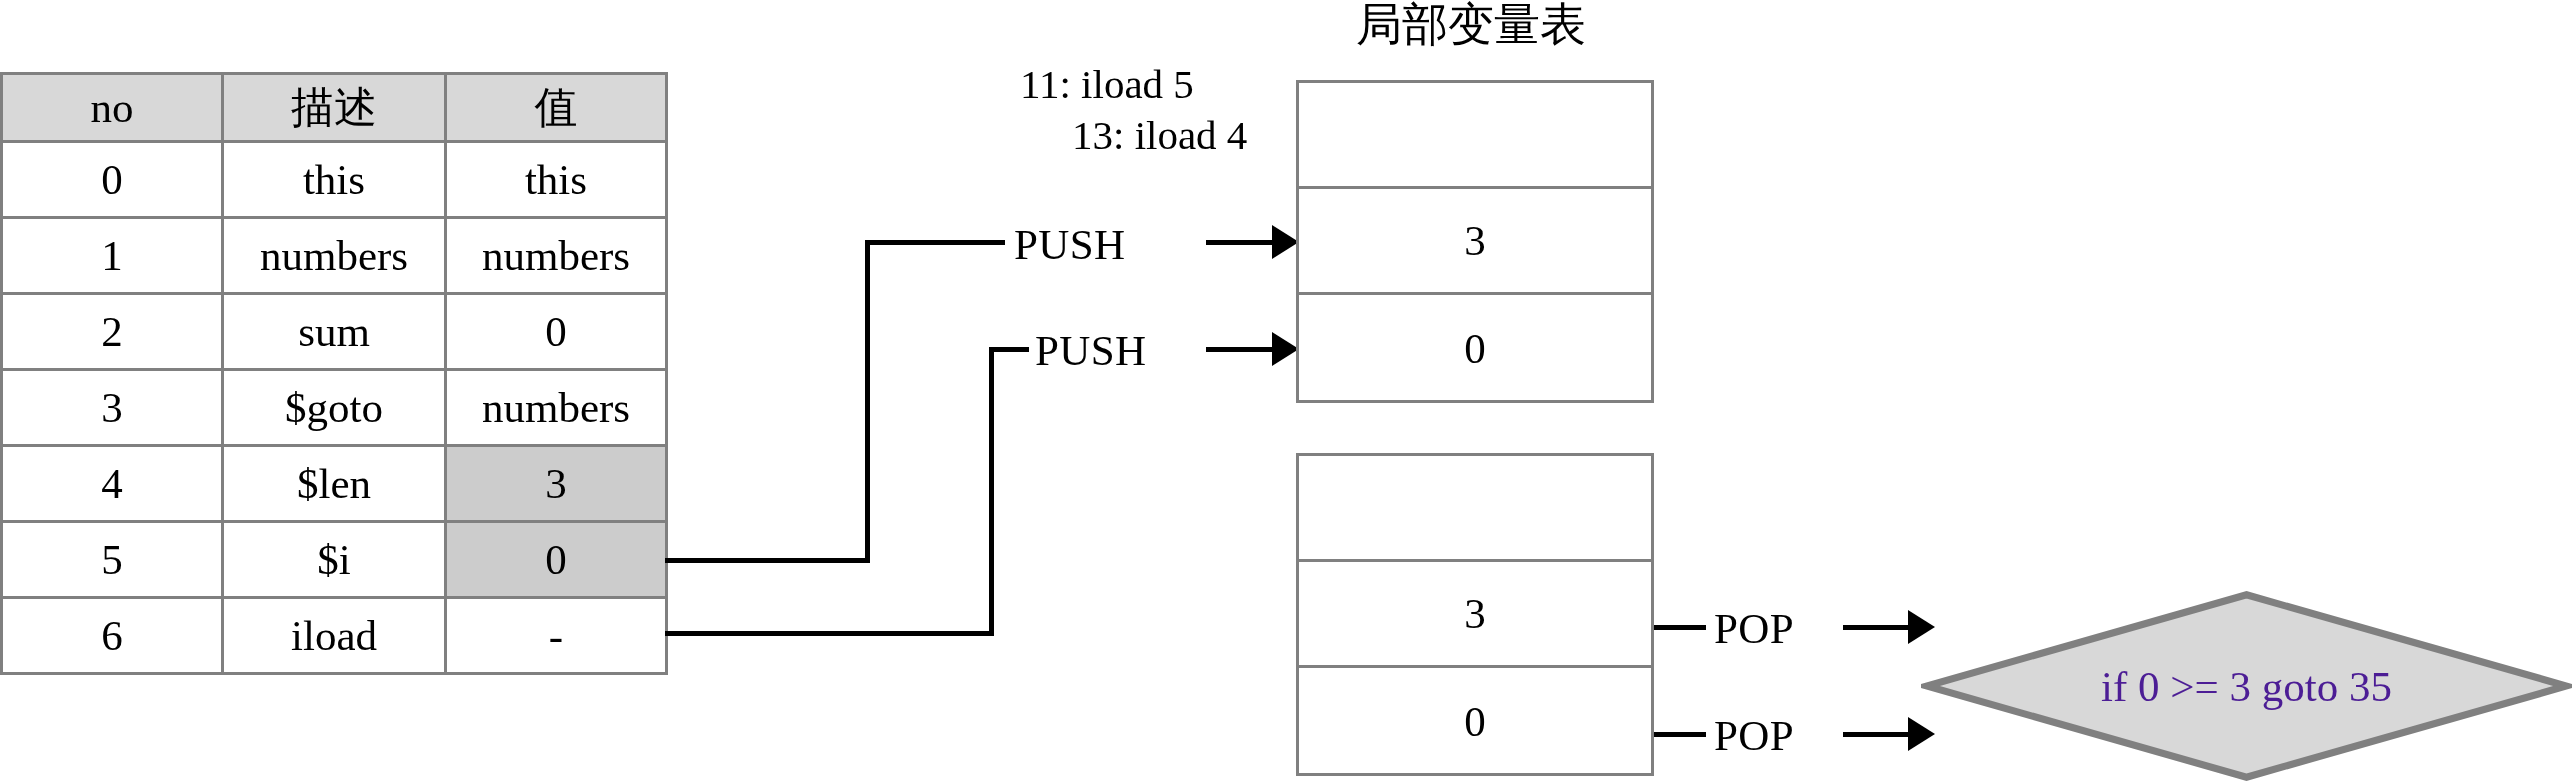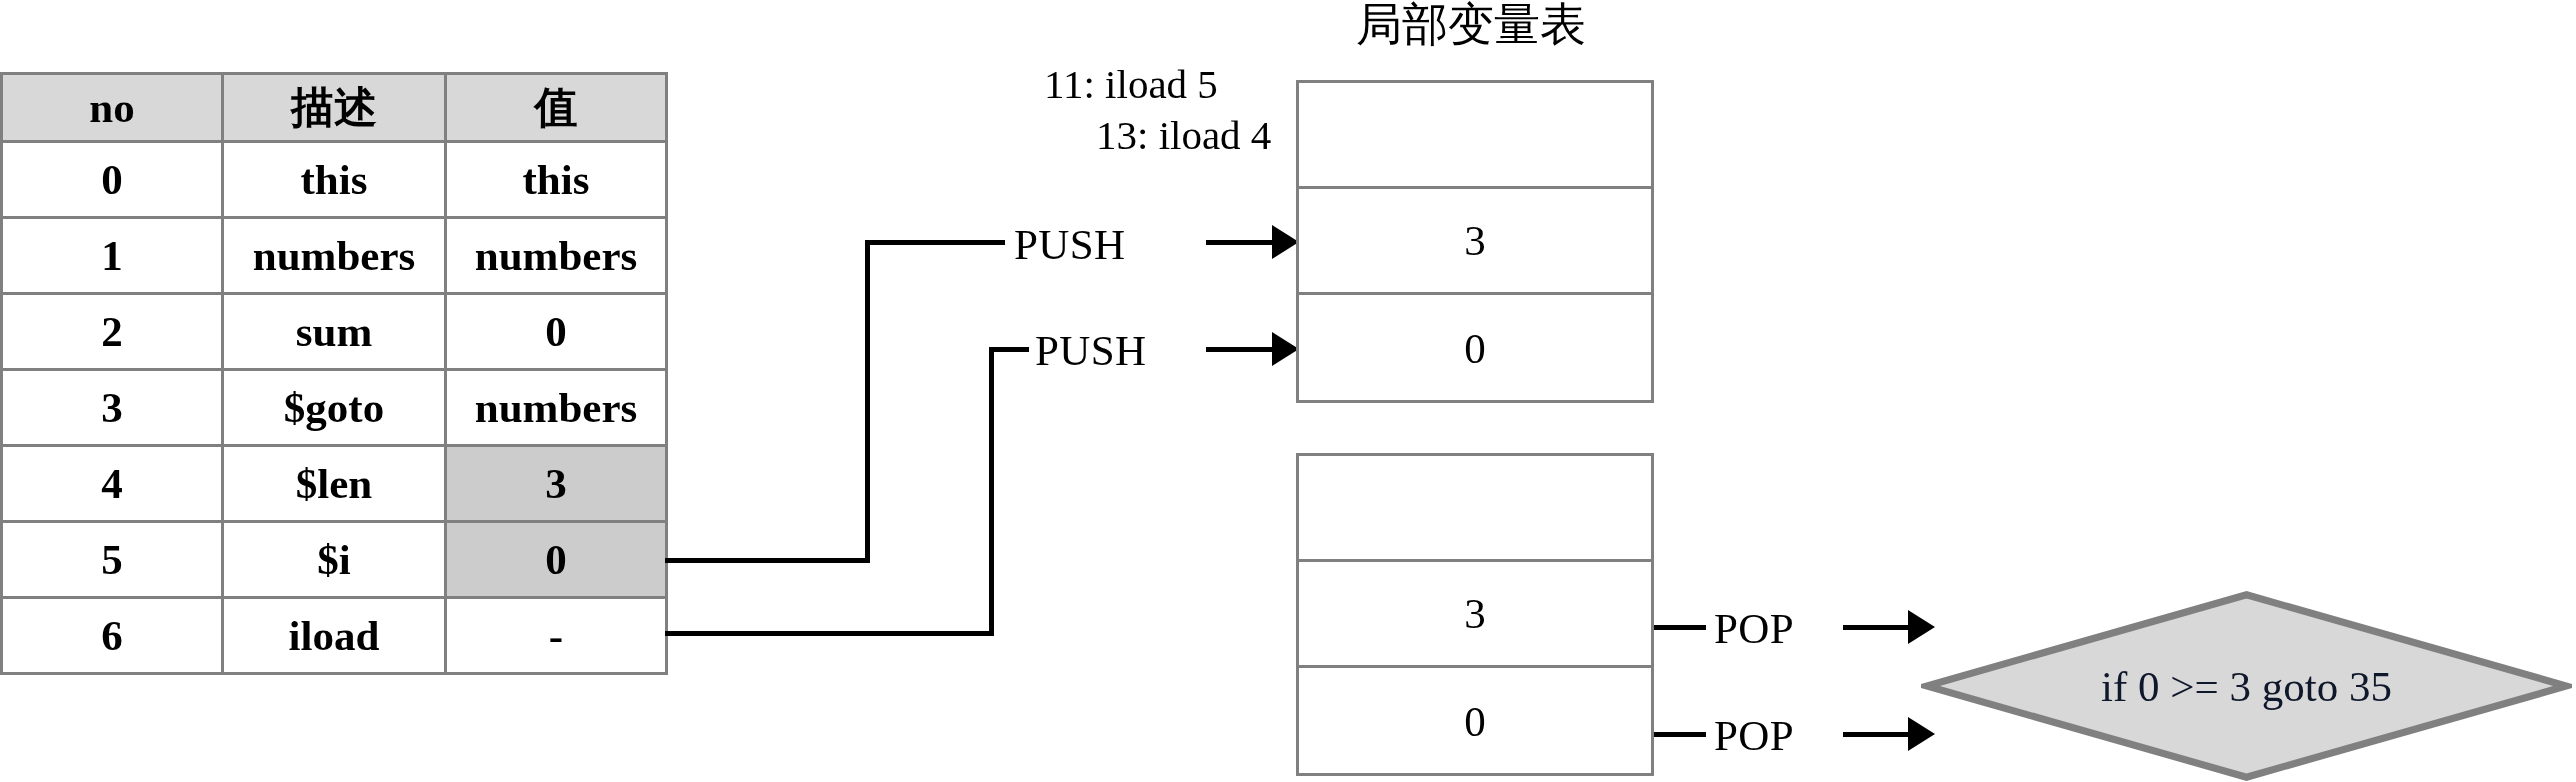--- a/index.html
+++ b/index.html
@@ -39,21 +39,20 @@
   }
   #lvt td {
     border: 3.2px solid #808080;
     height: 73px;
     text-align: center;
     vertical-align: middle;
     font-size: 43px;
     padding: 0;
     background: #ffffff;
     white-space: nowrap;
-    font-weight: bold;
   }
   #lvt tr.head td {
     background: #d8d8d8;
     height: 65px;
   }
   #lvt td.hl { background: #cccccc; }
   #lvt col.c-no  { width: 221px; }
   #lvt col.c-desc{ width: 223px; }
   #lvt col.c-val { width: 221px; }
 
@@ -72,21 +71,20 @@
     font-size: 43px;
     box-sizing: border-box;
   }
   .stack .cell:last-child { border-bottom: none; }
 
   
   .op-line {
     font-size: 41px;
     line-height: 1.12;
     white-space: nowrap;
-    margin-left: 24px;
   }
   .arrow-label {
     font-size: 43px;
     letter-spacing: 0.4px;
     white-space: nowrap;
   }
   .instr {
     font-size: 41px;
     white-space: pre;
   }
@@ -102,21 +100,21 @@
   }
 
   
   .diamond-wrap { }
   .diamond-text {
     position: absolute;
     left: 0; right: 0;
     text-align: center;
     font-size: 43px;
     white-space: nowrap;
-    color: #0f172a;
+    color: #4c1d95;
   }
 </style>
 </head>
 <body>
 
 <div id="canvas">
 
 
   <div class="abs section-title" style="left:1288px; top:1.6px; width:366px;">局部变量表</div>
 

